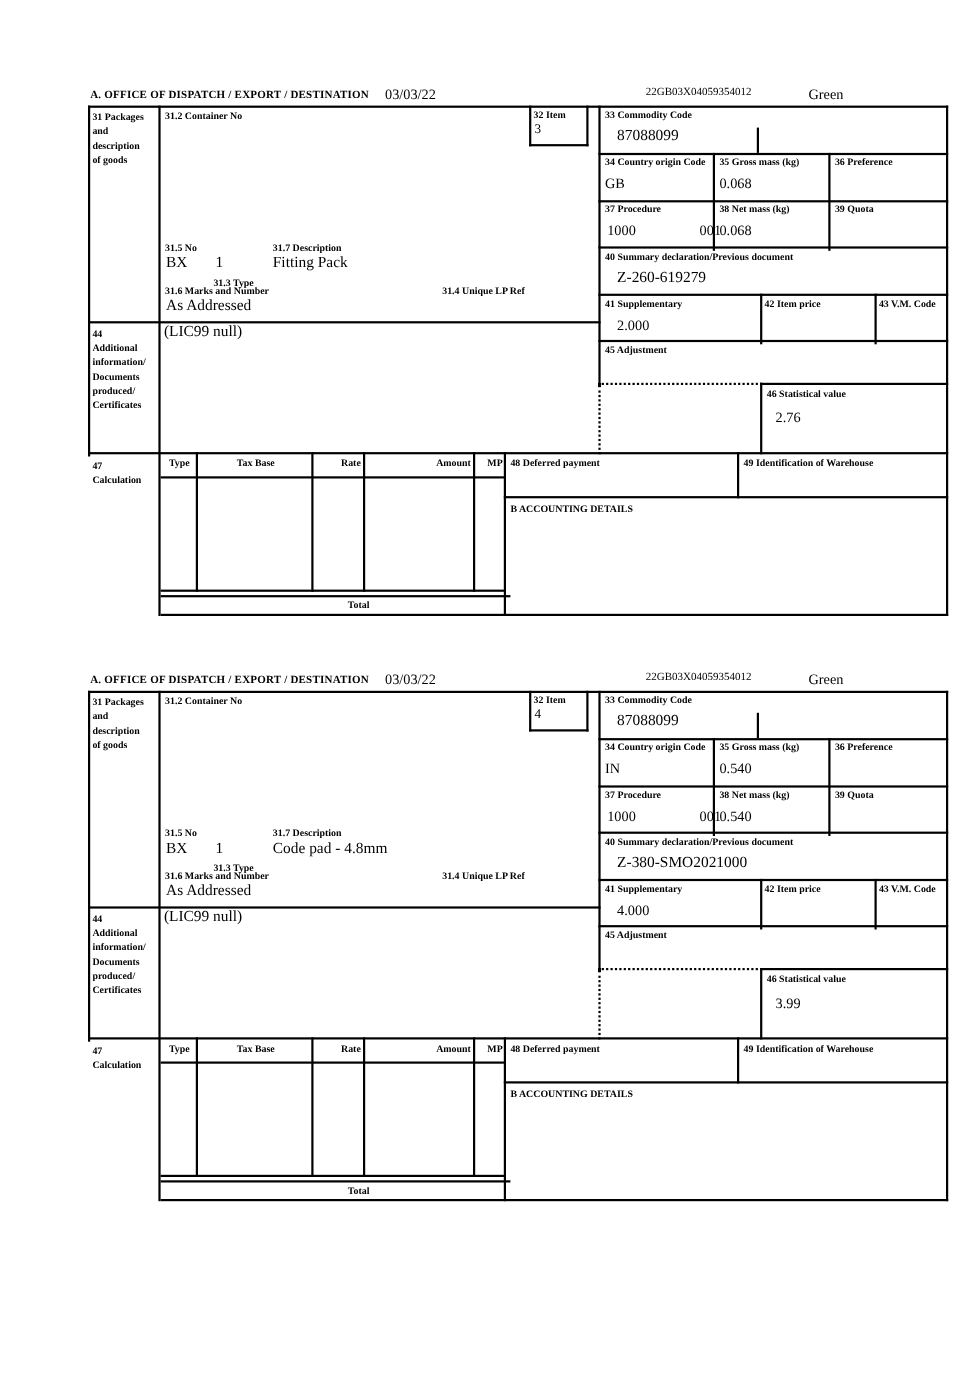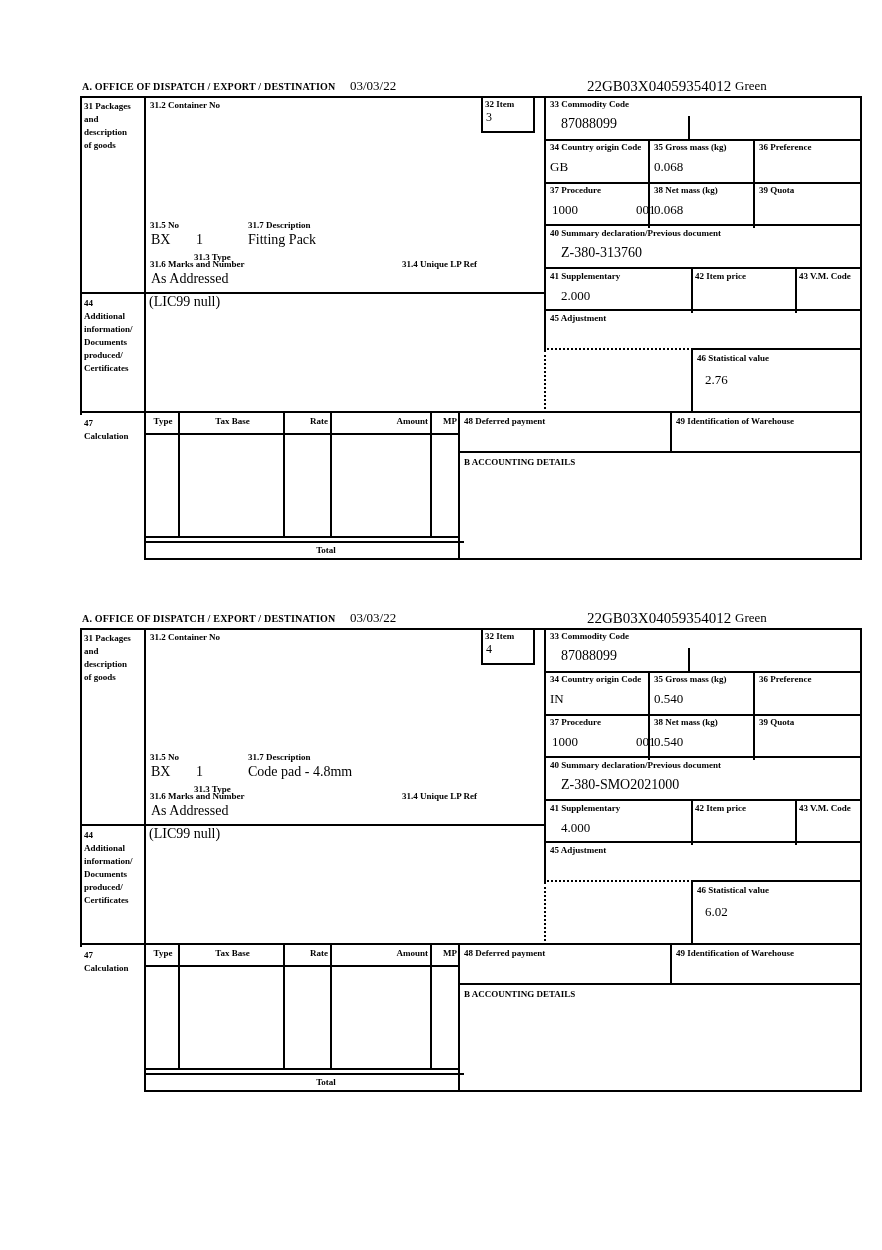--- a/index.html
+++ b/index.html
@@ -9,21 +9,21 @@
   .ln { position:absolute; background:#000; }
   .hdot { position:absolute; height:0; border-top:2px dotted #000; background:none; }
   .vdot { position:absolute; width:0; border-left:2px dotted #000; background:none; }
   .lb { position:absolute; font-size:9px; font-weight:bold; white-space:nowrap; }
   .lbw { position:absolute; font-size:9px; font-weight:bold; line-height:13px; }
   .val { position:absolute; font-size:13px; white-space:nowrap; }
   .val-lg { position:absolute; font-size:14px; white-space:nowrap; }
   .bhdr { position:absolute; top:-18px; left:0; width:782px; height:17px; }
   .bhdr .t { position:absolute; left:2px; top:3px; font-size:10px; font-weight:bold; letter-spacing:.2px; }
   .bhdr .d { position:absolute; left:270px; top:0; font-size:13px; }
-  .bhdr .r { position:absolute; left:507px; top:0; font-size:15px; }
+  .bhdr .r { position:absolute; left:507px; top:0; font-size:10px; }
   .bhdr .g { position:absolute; left:655px; top:0; font-size:13px; }
   
   .l-top   { left:0; top:0; width:782px; height:2px; }
   .l-left  { left:0; top:0; width:2px; height:319px; }
   .l-right { left:780px; top:0; width:2px; height:464px; }
   .l-bot   { left:66px; top:462px; width:716px; height:2px; }
   .l-col   { left:64px; top:0; width:2px; height:464px; }
   .l-sep44 { left:0; top:196px; width:466px; height:2px; }
   .l-rcol  { left:464px; top:0; width:2px; height:256px; }
   .l-rcold { left:464px; top:254px; height:63px; }
@@ -166,21 +166,21 @@
   <span class="val p34v">GB</span>
   <span class="lb p35">35 Gross mass (kg)</span>
   <span class="val p35v">0.068</span>
   <span class="lb p36">36 Preference</span>
   <span class="lb p37">37 Procedure</span>
   <span class="val p37v"><span>1000</span><span class="p37v2">001</span></span>
   <span class="lb p38">38 Net mass (kg)</span>
   <span class="val p38v">0.068</span>
   <span class="lb p39">39 Quota</span>
   <span class="lb p40">40 Summary declaration/Previous document</span>
-  <span class="val-lg p40v">Z-380-313760</span>
+  <span class="val-lg p40v">Z-260-619279</span>
   <span class="lb p41">41 Supplementary</span>
   <span class="val p41v">2.000</span>
   <span class="lb p42">42 Item price</span>
   <span class="lb p43">43 V.M. Code</span>
   <span class="lb p45">45 Adjustment</span>
   <span class="lb p46">46 Statistical value</span>
   <span class="val p46v">2.76</span>
   <span class="lb p315">31.5 No</span>
   <span class="lb p313">31.3 Type</span>
   <span class="lb p317">31.7 Description</span>
@@ -280,21 +280,21 @@
   <span class="val p38v">0.540</span>
   <span class="lb p39">39 Quota</span>
   <span class="lb p40">40 Summary declaration/Previous document</span>
   <span class="val-lg p40v">Z-380-SMO2021000</span>
   <span class="lb p41">41 Supplementary</span>
   <span class="val p41v">4.000</span>
   <span class="lb p42">42 Item price</span>
   <span class="lb p43">43 V.M. Code</span>
   <span class="lb p45">45 Adjustment</span>
   <span class="lb p46">46 Statistical value</span>
-  <span class="val p46v">6.02</span>
+  <span class="val p46v">3.99</span>
   <span class="lb p315">31.5 No</span>
   <span class="lb p313">31.3 Type</span>
   <span class="lb p317">31.7 Description</span>
   <span class="val-lg ppkga">BX</span>
   <span class="val-lg ppkgb">1</span>
   <span class="val-lg ppkgc">Code pad - 4.8mm</span>
   <span class="lb p316">31.6 Marks and Number</span>
   <span class="lb p314">31.4 Unique LP Ref</span>
   <span class="val-lg pmkv">As Addressed</span>
   <div class="lbw p44">

